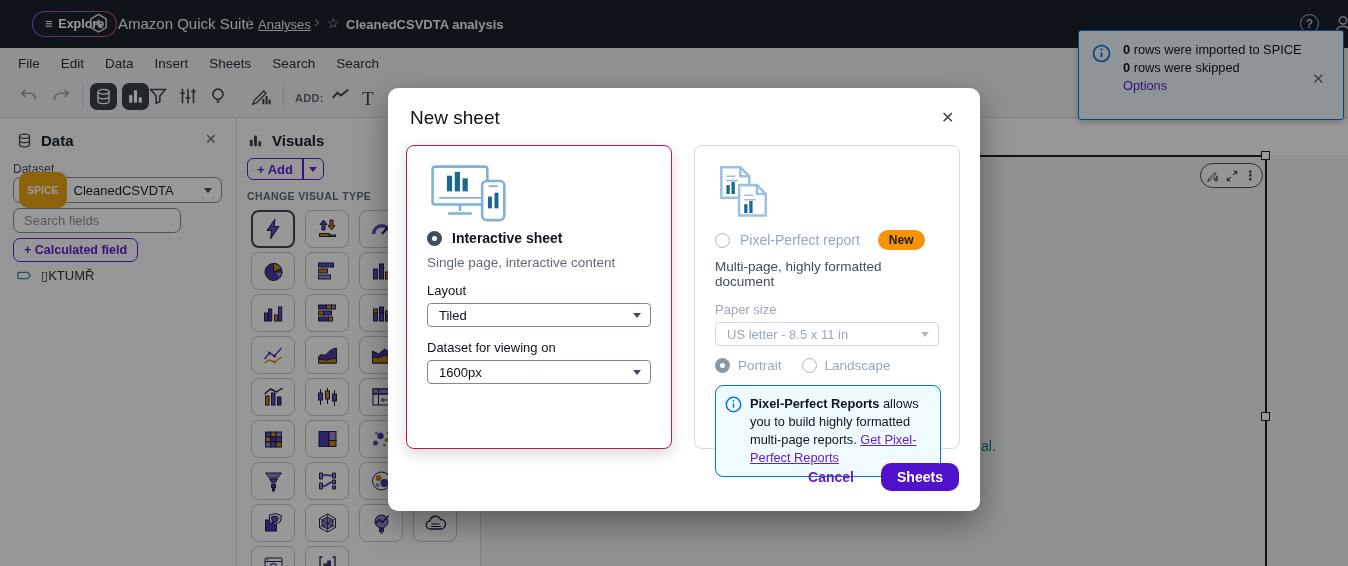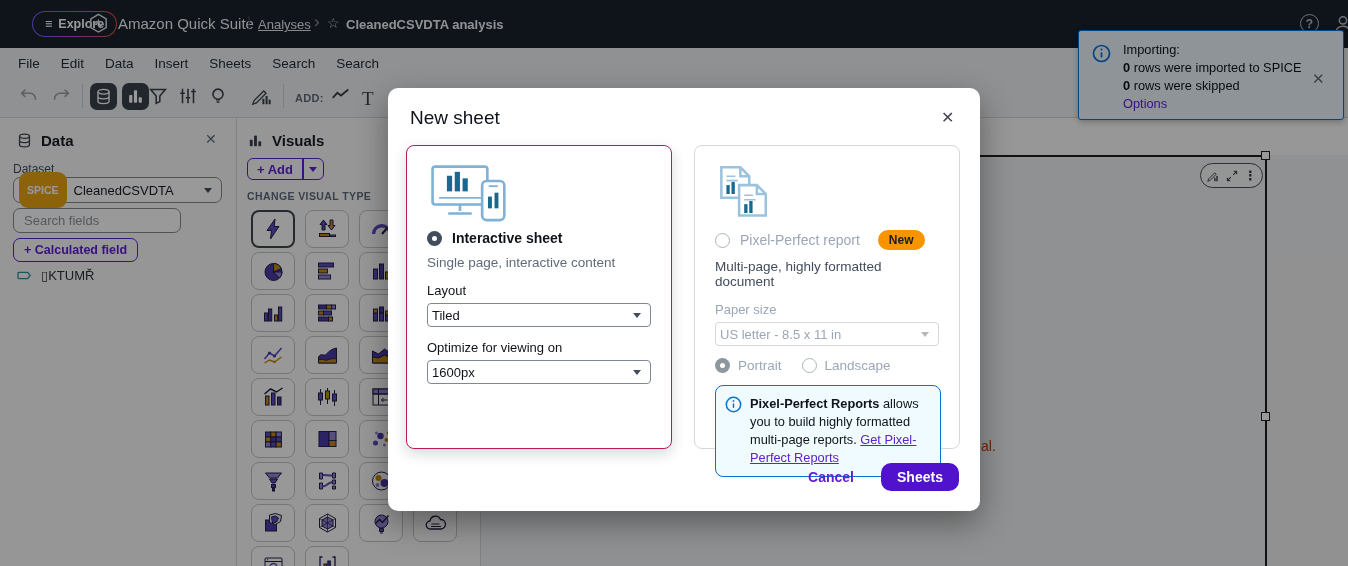--- a/index.html
+++ b/index.html
@@ -77,21 +77,21 @@
   
   .canvas-strip{position:absolute;left:481px;top:118px;width:867px;height:37px;background:#fcfcfd}
   .sheet{position:absolute;left:481px;top:155px;width:867px;height:411px;background:#f1f2f3}
   .widget-top{position:absolute;left:484px;top:155px;width:783px;height:2px;background:#1f1f1f}
   .widget-right{position:absolute;left:1265px;top:155px;width:2px;height:411px;background:#1f1f1f}
   .handle{position:absolute;width:9px;height:9px;background:#fff;border:1.5px solid #222}
   .wtoolbar{position:absolute;left:1200px;top:163px;width:63px;height:25px;border:1.5px solid #4a5058;border-radius:13px;
     background:rgba(255,255,255,.45);display:flex;align-items:center;justify-content:space-evenly;color:#3a3f46}
   .wtoolbar svg{width:14px;height:14px}
   .wtoolbar .kebab{font-size:13px;font-weight:bold;line-height:1;cursor:pointer}
-  .canvas-text{position:absolute;left:981px;top:438px;font-size:14px;color:#c2410c}
+  .canvas-text{position:absolute;left:981px;top:438px;font-size:14px;color:#0f766e}
 
   
   .toast{position:absolute;left:1078px;top:30px;width:266px;height:90px;background:#eef7fd;border:1.5px solid var(--info-border);
     border-radius:3px;box-shadow:0 2px 6px rgba(0,0,0,.25);z-index:2}
   .toast .info-ic{position:absolute;left:13px;top:13px;width:19px;height:19px}
   .toast .body{position:absolute;left:44px;top:10px;font-size:12.8px;color:var(--ink);line-height:18px}
   .toast .opt{color:var(--accent);cursor:pointer}
   .toast .close{position:absolute;left:233px;top:39px;font-size:15px;color:#5f6b7a;cursor:pointer}
 
   
@@ -111,21 +111,21 @@
   .radio.on.dim{background:#8d979e}
   .radio.off{border:1.5px solid #aab7b8;background:#fff}
   .radio-label{font-size:14px;font-weight:bold;color:var(--ink)}
   .radio-label.dim{color:var(--disabled);font-weight:normal}
   .new-badge{background:var(--badge-new);color:#161d26;font-size:12px;font-weight:bold;border-radius:11px;padding:3px 11px;margin-left:8px}
   .card-desc{font-size:13.5px;color:var(--gray);margin-top:9px}
   .card-desc.darker{color:#414d5c}
   .fld-label{font-size:13px;color:var(--ink);margin-top:13px}
   .fld-label.dim{color:var(--disabled)}
   .mselect{margin-top:5px;height:24px;border:1px solid #7d8998;border-radius:4px;display:flex;align-items:center;
-    font-size:13px;color:var(--ink);padding-left:4px;cursor:pointer;background:#fff}
+    font-size:13px;color:var(--ink);padding-left:11px;cursor:pointer;background:#fff}
   .mselect .caret{border-top-color:#414d5c}
   .mselect.dim{border-color:var(--border);color:var(--disabled);cursor:default}
   .mselect.dim .caret{border-top-color:#b0b8c0}
   .orient-row{display:flex;align-items:flex-start;gap:8px;margin-top:12px}
   .orient-label{font-size:13.5px;color:var(--disabled);margin-right:12px}
   .infobox{margin-top:12px;border:1.5px solid var(--info-border);background:#f0fbff;border-radius:8px;
     padding:9px 10px 9px 9px;display:flex;gap:8px;width:226px}
   .infobox .i-ic{width:17px;height:17px;flex:0 0 auto;margin-top:1px}
   .infobox .txt{font-size:12.8px;line-height:18px;color:var(--ink)}
   .infobox a{color:var(--accent);text-decoration:underline;cursor:pointer}
@@ -501,21 +501,20 @@
   </div>
   <span class="canvas-text">al.</span>
 
   <div class="toast">
     <svg class="info-ic" viewBox="0 0 18 18">
       <circle cx="9" cy="9" r="7.6" fill="none" stroke="#0972d3" stroke-width="1.6"></circle>
       <rect x="8.2" y="7.8" width="1.6" height="5" rx=".8" fill="#0972d3"></rect>
       <circle cx="9" cy="5.2" r="1" fill="#0972d3"></circle>
     </svg>
     <div class="body">
-      <div>Importing:</div>
       <div><b>0</b><span> rows were imported to SPICE</span></div>
       <div><b>0</b><span> rows were skipped</span></div>
       <div class="opt">Options</div>
     </div>
     <span class="close">✕</span>
   </div>
 
   <div class="overlay"></div>
 
   <div class="modal">
@@ -540,21 +539,21 @@
       <div class="radio-row">
         <span class="radio on"></span>
         <span class="radio-label">Interactive sheet</span>
       </div>
       <div class="card-desc">Single page, interactive content</div>
       <div class="fld-label">Layout</div>
       <div class="mselect">
         <span>Tiled</span>
         <span class="caret"></span>
       </div>
-      <div class="fld-label">Optimize for viewing on</div>
+      <div class="fld-label">Dataset for viewing on</div>
       <div class="mselect">
         <span>1600px</span>
         <span class="caret"></span>
       </div>
     </div>
 
     <div class="card dis">
       <div class="art">
         <svg width="66" height="60" viewBox="0 0 52 46">
           <path d="M5 2h15l7 7v17H5z" fill="#fff" stroke="#9cc3dd" stroke-width="2"></path>

